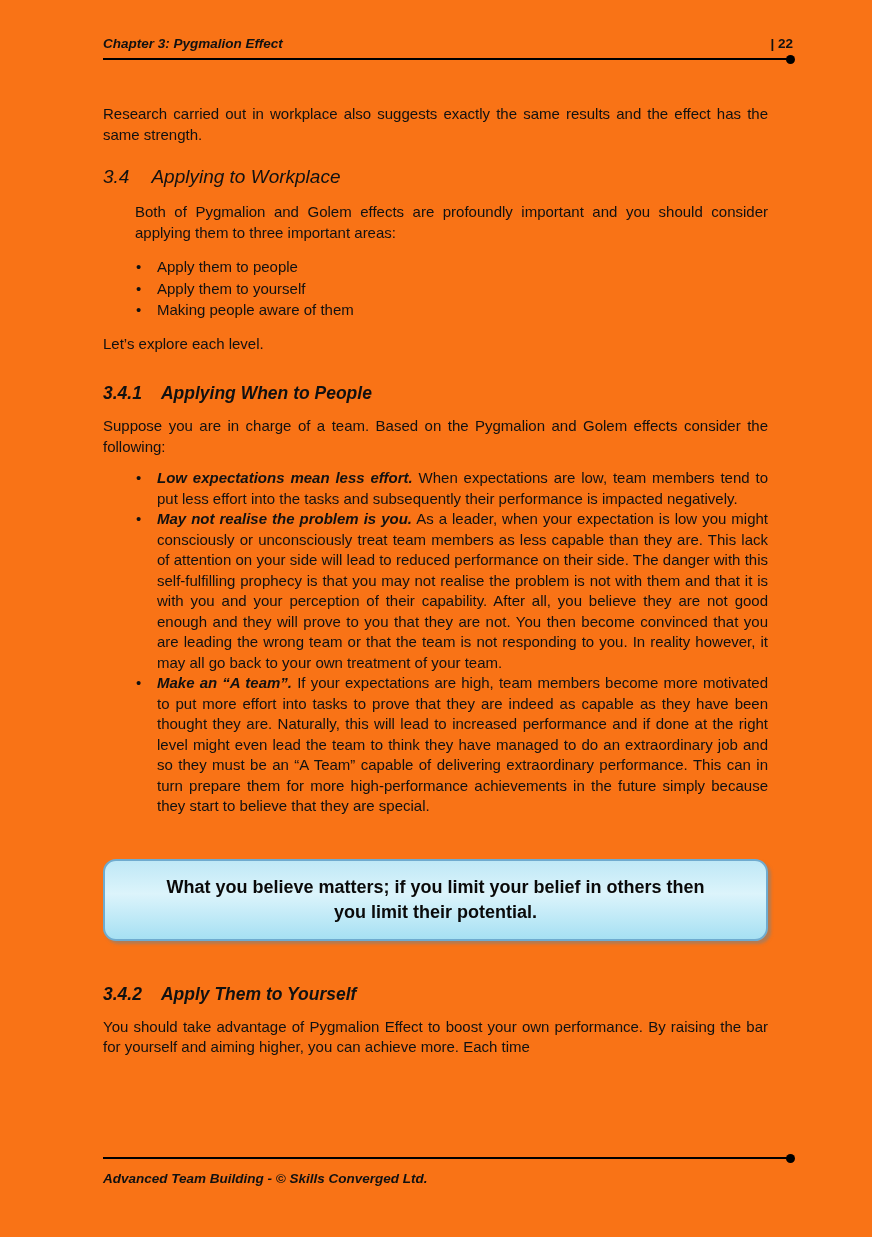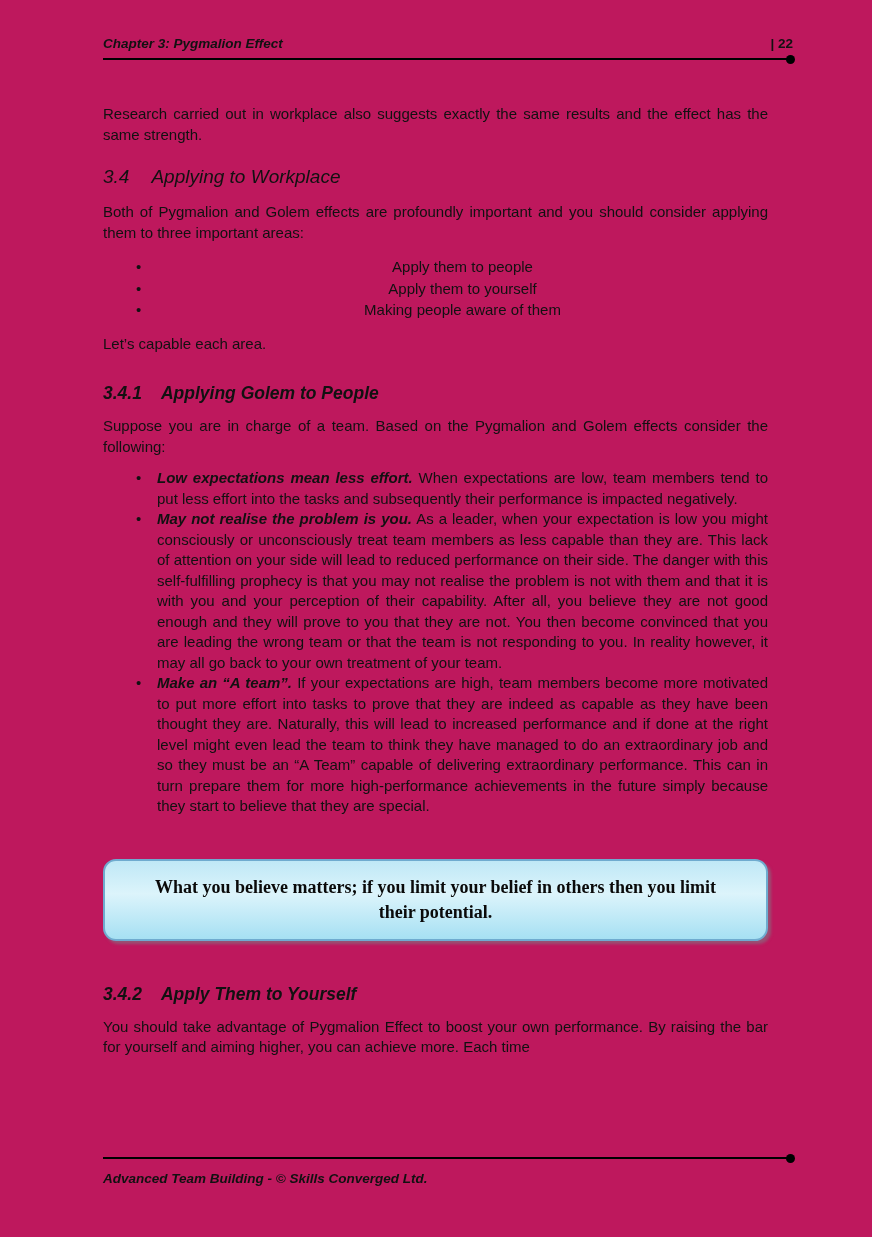--- a/index.html
+++ b/index.html
@@ -4,21 +4,21 @@
 <style>
   * { margin: 0; padding: 0; box-sizing: border-box; }
   html, body { background: #ffffff; }
   body {
     width: 872px; height: 1237px;
     font-family: "Liberation Sans", "DejaVu Sans", sans-serif;
     color: #111111;
     position: relative;
     overflow: hidden;
   }
-  .page { position: absolute; inset: 0; background: #be185d; }
+  .page { position: absolute; inset: 0; background: #f97316; }
 
   
   .hdr { position: absolute; top: 36px; left: 103px; width: 690px; }
   .hdr-row { display: flex; justify-content: space-between; align-items: baseline; }
   .hdr-chapter { font-size: 13.5px; font-weight: bold; font-style: italic; }
   .hdr-page { font-size: 13.5px; font-weight: bold; }
   .rule { position: relative; margin-top: 7px; height: 2px; background: #000; }
   .rule .dot {
     position: absolute; right: -2px; top: -3.5px;
     width: 9px; height: 9px; border-radius: 50%; background: #000; display: block;
@@ -31,23 +31,23 @@
   p.body {
     font-size: 15px; line-height: 20.5px; text-align: justify;
   }
   .p-intro   { margin-top: 8px; }
   .h1 {
     margin-top: 17px;
     font-size: 19px; font-style: italic; font-weight: normal;
     display: flex; align-items: flex-start; line-height: 30px;
   }
   .h1 .num { margin-right: 22px; }
-  .p-34 { margin-top: 10px; }
+  .p-34 { margin-top: 10px; margin-left: 32px; }
 
-  ul.simple { margin: 13px 0 0 0; list-style: none; text-align: center; }
+  ul.simple { margin: 13px 0 0 0; list-style: none; }
   ul.simple li {
     font-size: 15px; line-height: 21.5px; padding-left: 54px; position: relative;
   }
   ul.simple li::before {
     content: "•"; position: absolute; left: 33px; top: 0;
   }
   .p-explore { margin-top: 13px; text-align: left; }
 
   .h2 {
     font-size: 17.5px; font-style: italic; font-weight: bold;
@@ -75,21 +75,20 @@
       var(--callout-top, #bfe8f6) 0%,
       var(--callout-mid, #dcf4fb) 42%,
       var(--callout-bottom, #a6e0f3) 100%);
     box-shadow: 3px 3px 3px rgba(120,130,135,0.55);
     display: flex; align-items: center; justify-content: center;
     padding: 14px 44px;
   }
   .callout p {
     font-size: 18px; font-weight: bold; text-align: center; line-height: 25px;
     color: #0a0a0a;
-    font-family: Liberation Serif, serif;
   }
   .h2-342 { margin-top: 41px; }
   .p-342 { margin-top: 11px; }
 </style>
 </head>
 <body>
 
 <div class="page">
 
   <div class="hdr">
@@ -112,25 +111,25 @@
     </div>
 
     <p class="body p-34">Both of Pygmalion and Golem effects are profoundly important and you should consider applying them to three important areas:</p>
 
     <ul class="simple">
       <li>Apply them to people</li>
       <li>Apply them to yourself</li>
       <li>Making people aware of them</li>
     </ul>
 
-    <p class="body p-explore">Let’s capable each area.</p>
+    <p class="body p-explore">Let’s explore each level.</p>
 
     <div class="h2 h2-341">
       <span class="num">3.4.1</span>
-      <span>Applying Golem to People</span>
+      <span>Applying When to People</span>
     </div>
 
     <p class="body p-341">Suppose you are in charge of a team. Based on the Pygmalion and Golem effects consider the following:</p>
 
     <ul class="detailed">
       <li>
         <span class="lead">Low expectations mean less effort.</span>
         <span>When expectations are low, team members tend to put less effort into the tasks and subsequently their performance is impacted negatively.</span>
       </li>
       <li>

